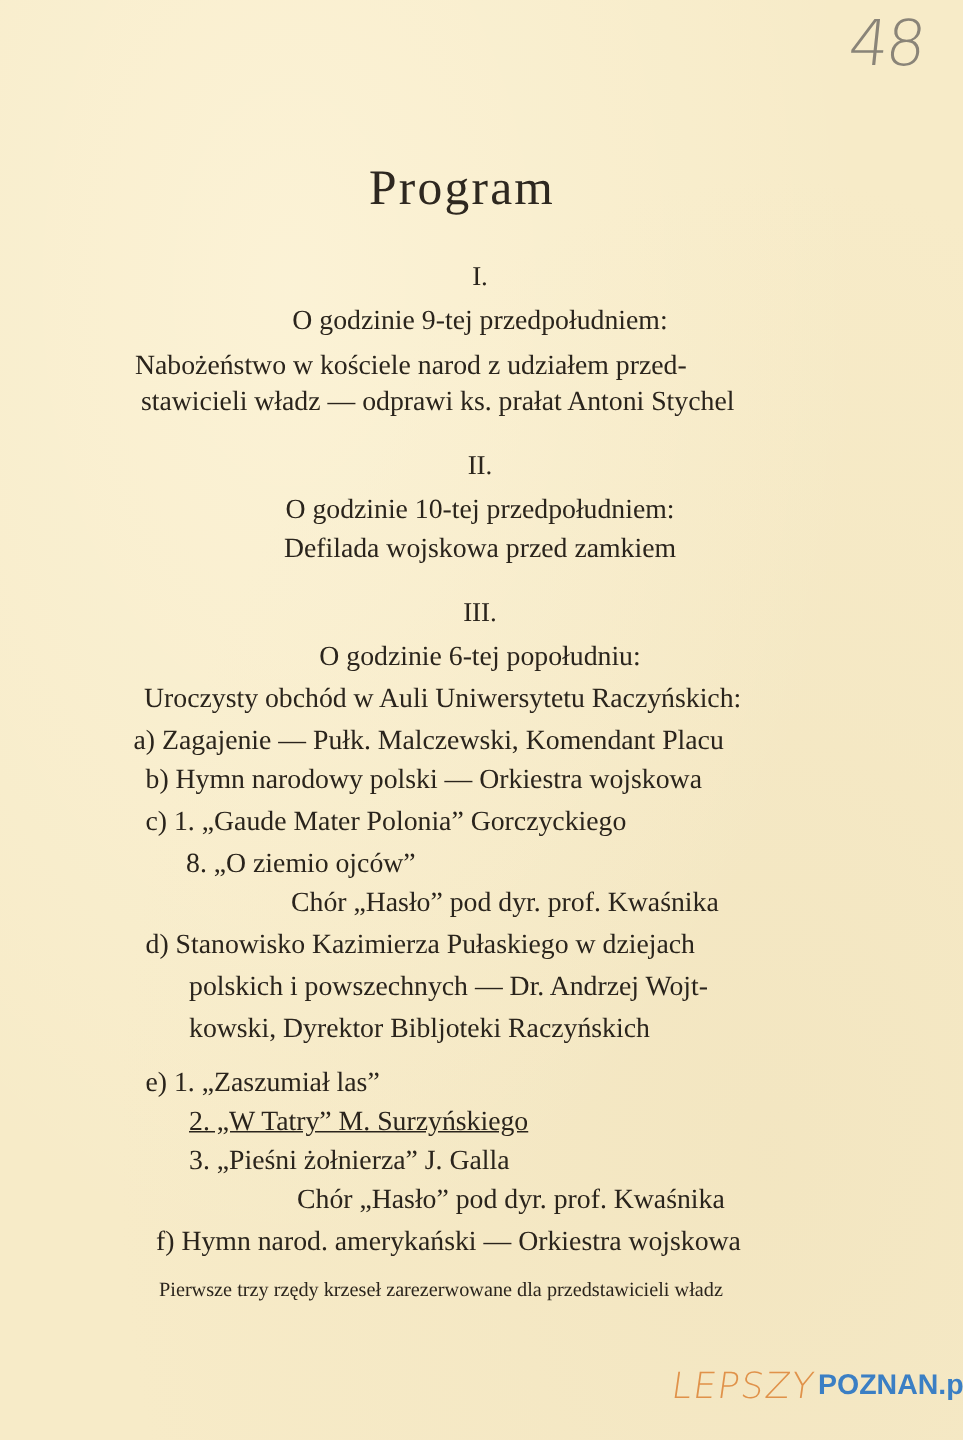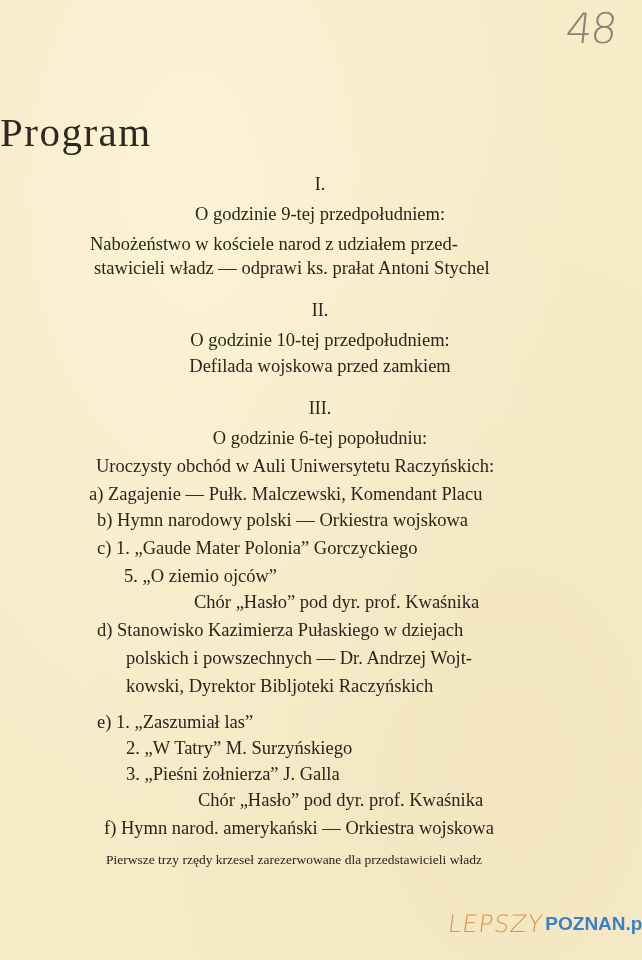--- a/index.html
+++ b/index.html
@@ -32,23 +32,23 @@
     font-weight: 300;
     color: #8a8478;
     letter-spacing: -2px;
     transform: skewX(-6deg);
   }
   .title {
     position: absolute;
     left: 0;
     width: 616px;
     top: 108px;
-    text-align: left;
+    text-align: center;
     font-family: "Liberation Serif", serif;
-    font-size: 41px;
+    font-size: 33px;
     letter-spacing: 1.5px;
     color: #2e2820;
   }
   .line {
     position: absolute;
     font-family: "Liberation Serif", serif;
     font-size: 18.5px;
     line-height: 24px;
     white-space: nowrap;
     color: #2a241c;
@@ -108,27 +108,27 @@
   <div class="line center" style="top:328px;">O godzinie 10-tej przedpołudniem:</div>
   <div class="line center" style="top:354px;text-align:center;">Defilada wojskowa przed zamkiem</div>
 
   <div class="line center numeral" style="top:396px;">III.</div>
   <div class="line center" style="top:426px;">O godzinie 6-tej popołudniu:</div>
   <div class="line" style="left:96px; top:454px;">Uroczysty obchód w Auli Uniwersytetu Raczyńskich:</div>
 
   <div class="line" style="left:89px; top:482px;text-align:center;">a) Zagajenie — Pułk. Malczewski, Komendant Placu</div>
   <div class="line" style="left:97px; top:508px;">b) Hymn narodowy polski — Orkiestra wojskowa</div>
   <div class="line" style="left:97px; top:536px;">c) 1. „Gaude Mater Polonia” Gorczyckiego</div>
-  <div class="line" style="left:124px; top:564px;">5. „O ziemio ojców”</div>
+  <div class="line" style="left:124px; top:564px;">8. „O ziemio ojców”</div>
   <div class="line" style="left:194px; top:590px;">Chór „Hasło” pod dyr. prof. Kwaśnika</div>
   <div class="line" style="left:97px; top:618px;">d) Stanowisko Kazimierza Pułaskiego w dziejach</div>
   <div class="line" style="left:126px; top:646px;">polskich i powszechnych — Dr. Andrzej Wojt-</div>
   <div class="line" style="left:126px; top:674px;">kowski, Dyrektor Bibljoteki Raczyńskich</div>
   <div class="line" style="left:97px; top:710px;">e) 1. „Zaszumiał las”</div>
-  <div class="line" style="left:126px; top:736px;">2. „W Tatry” M. Surzyńskiego</div>
+  <div class="line" style="left:126px; top:736px;text-decoration:underline;">2. „W Tatry” M. Surzyńskiego</div>
   <div class="line" style="left:126px; top:762px;">3. „Pieśni żołnierza” J. Galla</div>
   <div class="line" style="left:198px; top:788px;">Chór „Hasło” pod dyr. prof. Kwaśnika</div>
   <div class="line" style="left:104px; top:816px;">f) Hymn narod. amerykański — Orkiestra wojskowa</div>
 
   <div class="line footnote" style="left:106px; top:848px;">Pierwsze trzy rzędy krzeseł zarezerwowane dla przedstawicieli władz</div>
 
   <div class="watermark">
     <span class="wm-script">LEPSZY</span>
     <span class="wm-brand">POZNAN.pl</span>
   </div>

